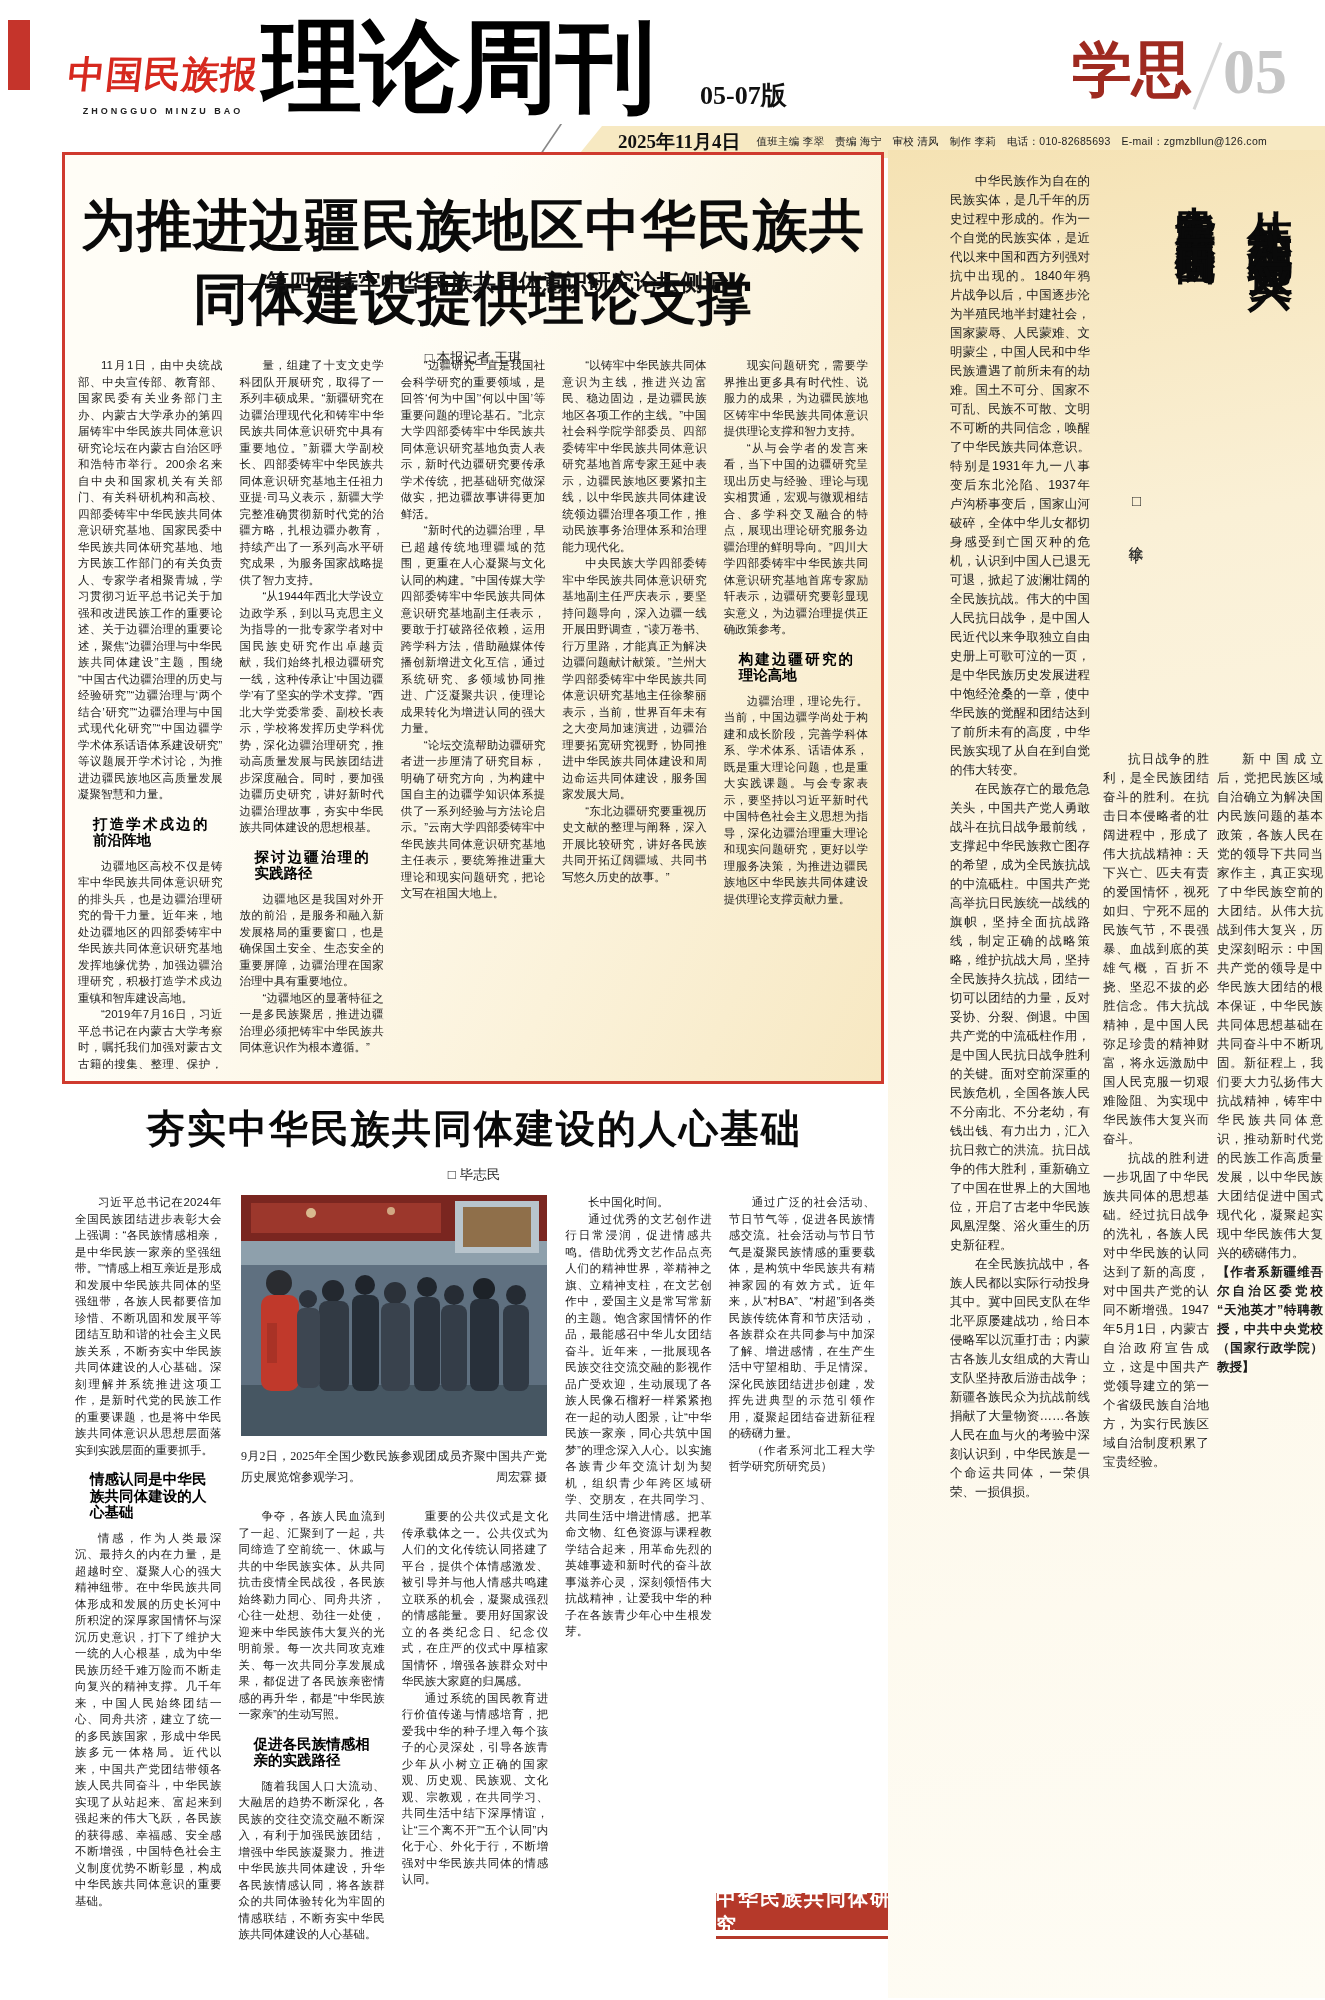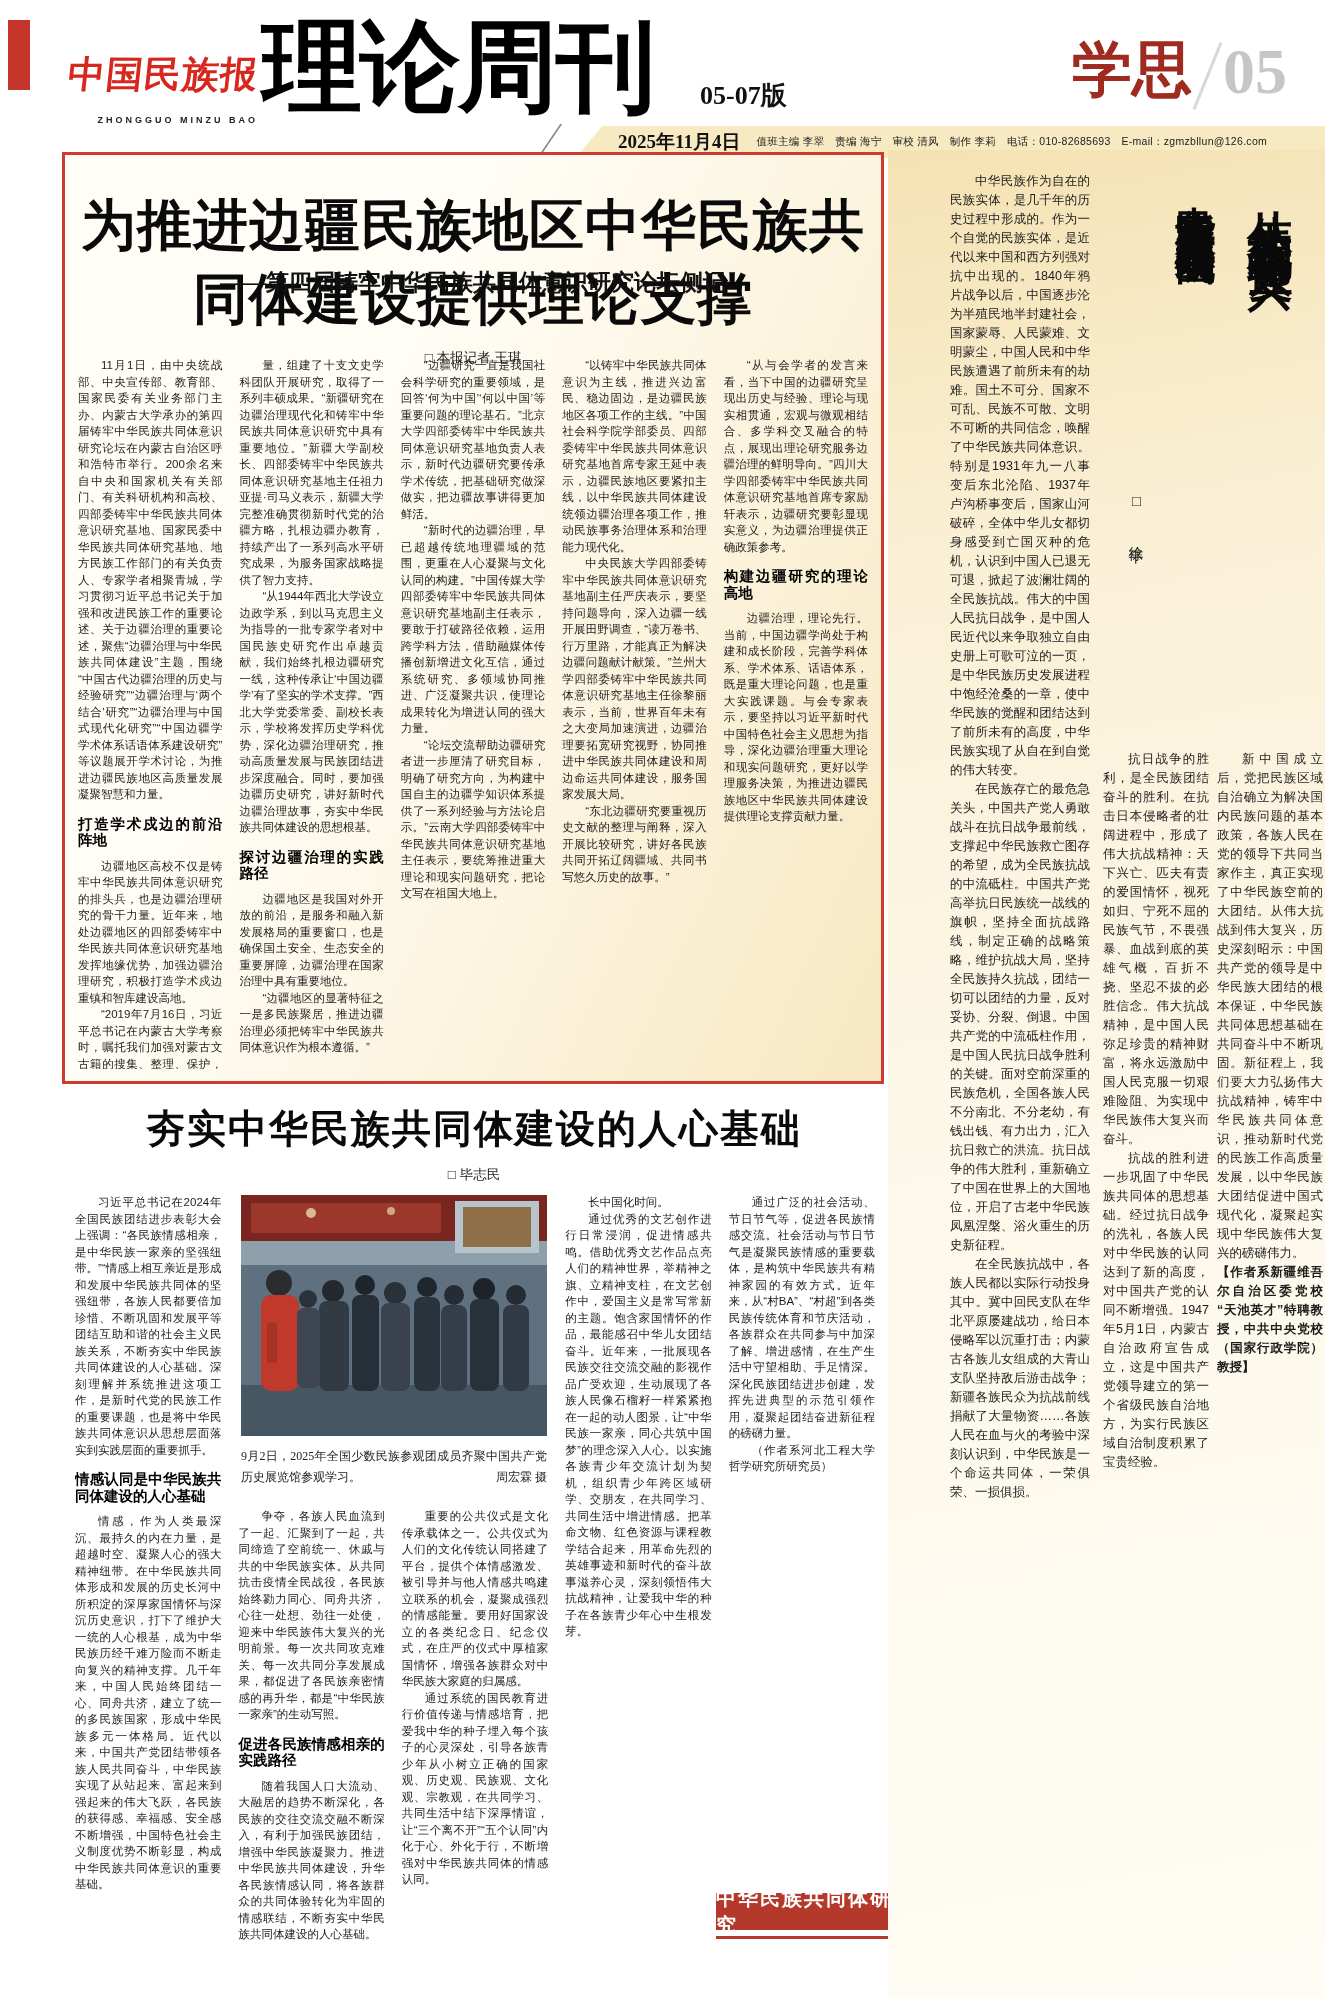--- a/index.html
+++ b/index.html
@@ -3,21 +3,21 @@
 <meta charset="utf-8">
 <style>
   html,body{margin:0;padding:0;background:#ffffff;}
   .page{position:relative;width:1325px;height:2000px;background:#fff;overflow:hidden;
         font-family:"Liberation Sans","DejaVu Sans",sans-serif;color:#111;}
   
   .corner-tab{position:absolute;left:8px;top:20px;width:22px;height:70px;background:#c5342b;}
   .logo{position:absolute;left:68px;top:50px;width:190px;text-align:center;}
   .logo-cn{font-family:"Liberation Serif","DejaVu Serif",serif;font-weight:900;font-size:37px;
            color:#d6281e;letter-spacing:1px;transform:skewX(-6deg);}
-  .logo-py{margin-top:15px;font-size:9px;letter-spacing:3px;color:#222;font-weight:700;text-align:right;}
+  .logo-py{margin-top:6px;font-size:9px;letter-spacing:3px;color:#222;font-weight:700;}
   .masthead{position:absolute;left:262px;top:18px;font-family:"Liberation Serif","DejaVu Serif",serif;
             font-weight:900;font-size:100px;line-height:1;color:#000;letter-spacing:-2px;}
   .edition-range{position:absolute;left:700px;top:78px;font-size:26px;font-weight:700;color:#111;
                  font-family:"Liberation Serif","DejaVu Serif",serif;}
   .section-block{position:absolute;right:38px;top:40px;display:flex;align-items:flex-start;}
   .section-name{font-family:"Liberation Serif","DejaVu Serif",serif;font-weight:900;font-size:60px;
                 color:#9e2a20;line-height:1;}
   .section-slash{width:3px;height:72px;background:#d8d8d8;transform:rotate(22deg);margin:0 14px;}
   .section-page{font-family:"Liberation Serif","DejaVu Serif",serif;font-weight:900;font-size:64px;
                 color:#c6c6c6;line-height:1;}
@@ -34,21 +34,21 @@
             background:linear-gradient(115deg,#fffdf6 35%,#fbf2da 70%,#f7e8c2 100%);}
   .main-headline{position:absolute;left:0;right:0;top:34px;text-align:center;
                  font-family:"Liberation Serif","DejaVu Serif",serif;font-weight:900;font-size:55px;
                  letter-spacing:1px;color:#0a0a0a;}
   .main-subhead{position:absolute;left:0;right:0;top:112px;text-align:center;
                 font-family:"Liberation Serif","DejaVu Serif",serif;font-weight:700;font-size:23px;color:#111;}
   .main-byline{position:absolute;left:0;right:0;top:158px;text-align:center;font-size:13.5px;color:#222;margin-top:36px;}
   .cols{position:absolute;left:13px;right:13px;top:202px;bottom:12px;display:flex;gap:17px;overflow:hidden;}
   .col{flex:1 1 0;overflow:hidden;font-size:11.5px;line-height:16.5px;text-align:justify;color:#1c1c1c;}
   .col .para{margin:0;text-indent:2em;}
-  .col .col-subhead{font-size:14.5px;font-weight:800;margin:13px 0 9px;color:#000;
+  .col .col-subhead{font-size:14.5px;font-weight:800;margin:13px 15px 9px;color:#000;
                     font-family:"Liberation Sans","DejaVu Sans",sans-serif;}
   
   .bottom-headline{position:absolute;left:62px;top:1102px;width:824px;text-align:center;
                    font-family:"Liberation Serif","DejaVu Serif",serif;font-weight:900;font-size:39px;
                    letter-spacing:2px;color:#0a0a0a;}
   .bottom-byline{position:absolute;left:62px;top:1166px;width:824px;text-align:center;font-size:13.5px;color:#222;}
   .bottom-cols{position:absolute;left:75px;top:1194px;width:800px;height:798px;display:flex;gap:17px;overflow:hidden;}
   .pad-photo{padding-top:314px;}
   .photo-wrap{position:absolute;left:166px;top:1px;width:306px;height:241px;overflow:hidden;background:#44525f;}
   .photo-caption{position:absolute;left:166px;top:252px;width:306px;font-size:12px;line-height:1.75;
@@ -117,20 +117,21 @@
           <p class="para">“边疆研究一直是我国社会科学研究的重要领域，是回答‘何为中国’‘何以中国’等重要问题的理论基石。”北京大学四部委铸牢中华民族共同体意识研究基地负责人表示，新时代边疆研究要传承学术传统，把基础研究做深做实，把边疆故事讲得更加鲜活。</p>
           <p class="para">“新时代的边疆治理，早已超越传统地理疆域的范围，更重在人心凝聚与文化认同的构建。”中国传媒大学四部委铸牢中华民族共同体意识研究基地副主任表示，要敢于打破路径依赖，运用跨学科方法，借助融媒体传播创新增进文化互信，通过系统研究、多领域协同推进、广泛凝聚共识，使理论成果转化为增进认同的强大力量。</p>
           <p class="para">“论坛交流帮助边疆研究者进一步厘清了研究目标，明确了研究方向，为构建中国自主的边疆学知识体系提供了一系列经验与方法论启示。”云南大学四部委铸牢中华民族共同体意识研究基地主任表示，要统筹推进重大理论和现实问题研究，把论文写在祖国大地上。</p>
         </div>
       <div class="col">
           <p class="para">“以铸牢中华民族共同体意识为主线，推进兴边富民、稳边固边，是边疆民族地区各项工作的主线。”中国社会科学院学部委员、四部委铸牢中华民族共同体意识研究基地首席专家王延中表示，边疆民族地区要紧扣主线，以中华民族共同体建设统领边疆治理各项工作，推动民族事务治理体系和治理能力现代化。</p>
           <p class="para">中央民族大学四部委铸牢中华民族共同体意识研究基地副主任严庆表示，要坚持问题导向，深入边疆一线开展田野调查，“读万卷书、行万里路，才能真正为解决边疆问题献计献策。”兰州大学四部委铸牢中华民族共同体意识研究基地主任徐黎丽表示，当前，世界百年未有之大变局加速演进，边疆治理要拓宽研究视野，协同推进中华民族共同体建设和周边命运共同体建设，服务国家发展大局。</p>
           <p class="para">“东北边疆研究要重视历史文献的整理与阐释，深入开展比较研究，讲好各民族共同开拓辽阔疆域、共同书写悠久历史的故事。”</p>
         </div>
       <div class="col">
+          <p class="para">现实问题研究，需要学界推出更多具有时代性、说服力的成果，为边疆民族地区铸牢中华民族共同体意识提供理论支撑和智力支持。</p>
           <p class="para">“从与会学者的发言来看，当下中国的边疆研究呈现出历史与经验、理论与现实相贯通，宏观与微观相结合、多学科交叉融合的特点，展现出理论研究服务边疆治理的鲜明导向。”四川大学四部委铸牢中华民族共同体意识研究基地首席专家励轩表示，边疆研究要彰显现实意义，为边疆治理提供正确政策参考。</p>
           <div class="col-subhead">构建边疆研究的理论高地</div>
           <p class="para">边疆治理，理论先行。当前，中国边疆学尚处于构建和成长阶段，完善学科体系、学术体系、话语体系，既是重大理论问题，也是重大实践课题。与会专家表示，要坚持以习近平新时代中国特色社会主义思想为指导，深化边疆治理重大理论和现实问题研究，更好以学理服务决策，为推进边疆民族地区中华民族共同体建设提供理论支撑贡献力量。</p>
         </div>
     </div>
   </div>
 
   <div class="bottom-headline">夯实中华民族共同体建设的人心基础</div>
   <div class="bottom-byline">□ 毕志民</div>
   <div class="bottom-cols">

